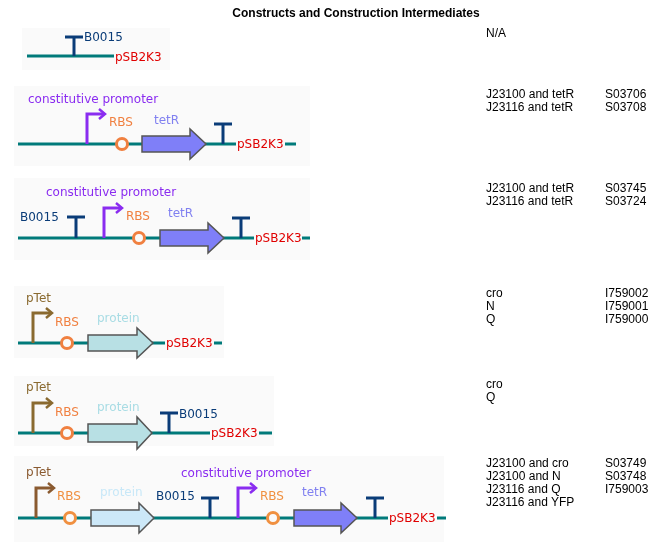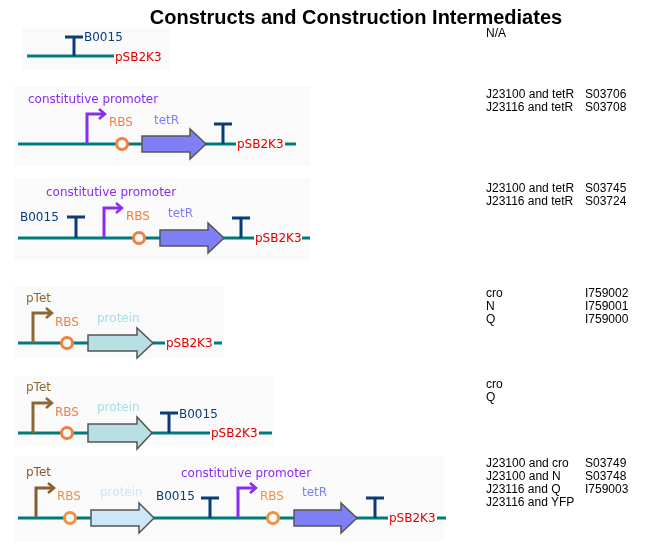--- a/index.html
+++ b/index.html
@@ -1,26 +1,26 @@
 <!DOCTYPE html>
 <html><head>
 <meta charset="utf-8">
 <style>
   html, body { margin: 0; padding: 0; background: #ffffff; }
   body { width: 672px; height: 554px; position: relative; overflow: hidden;
          font-family: "DejaVu Sans", sans-serif; }
   #title { position: absolute; left: 0; width: 672px; top: 6px; text-align: center;
-           font-family: "Liberation Sans", sans-serif; font-weight: bold; font-size: 20px; color: #000; }
+           font-family: "Liberation Sans", sans-serif; font-weight: bold; font-size: 12px; color: #000; }
   #title span { position: relative; left: 20px; }
   .panel { position: absolute; background: #fafafa; }
   svg.diagram { position: absolute; left: 0; top: 0; }
   .info { position: absolute; font-family: "Liberation Sans", sans-serif; font-size: 12px; color: #000; line-height: 13px; }
   .info .row { position: relative; height: 13px; white-space: nowrap; }
   .info .c1 { position: absolute; left: 17px; }
-  .info .c2 { position: absolute; left: 116px; }
+  .info .c2 { position: absolute; left: 136px; }
   svg text { font-family: "DejaVu Sans", sans-serif; font-size: 12px; }
 </style>
 </head>
 <body>
 
 <div id="title"><span>Constructs and Construction Intermediates</span></div>
 
 <div class="panel" style="left:22px;top:28px;width:148px;height:42px;"></div>
 <div class="panel" style="left:14px;top:86px;width:296px;height:80px;"></div>
 <div class="panel" style="left:14px;top:178px;width:296px;height:82px;"></div>

